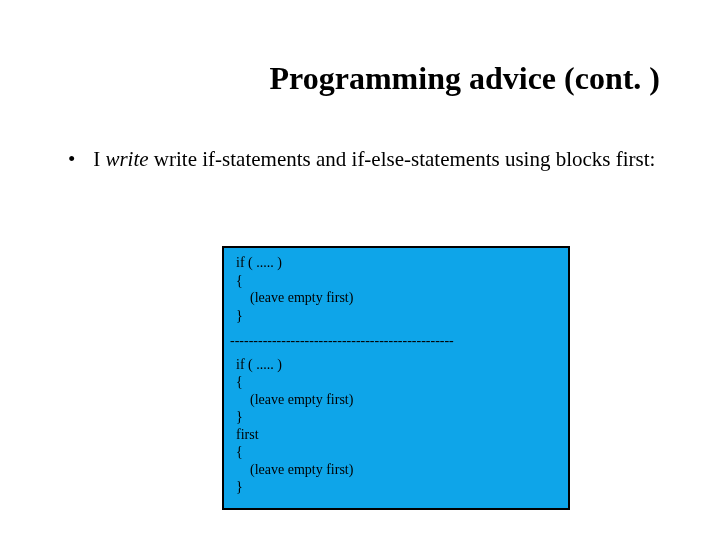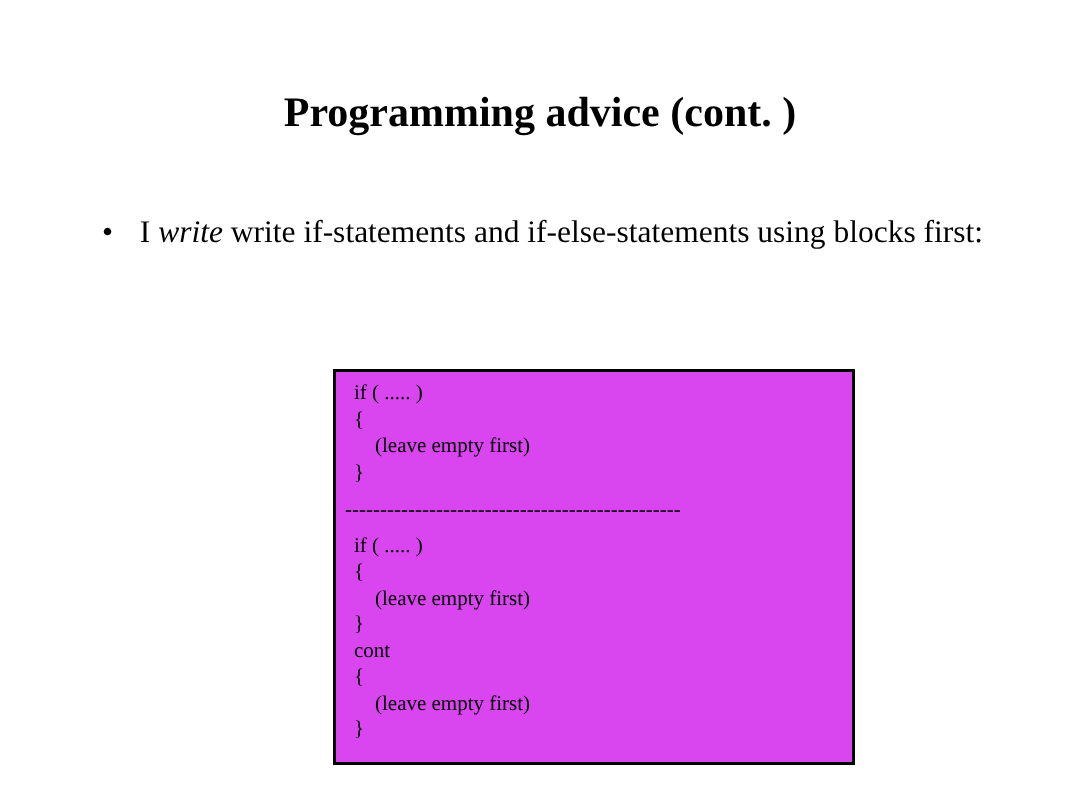--- a/index.html
+++ b/index.html
@@ -9,23 +9,23 @@
     background: #ffffff;
     font-family: "Times New Roman", Times, serif;
     color: #000;
   }
   .slide {
     width: 720px; height: 540px;
     position: relative;
     padding: 36px 60px 24px 60px;
   }
   .title {
-    text-align: center;
+    text-align: right;
     font-weight: bold;
-    font-size: 28px;
+    font-size: 32px;
     margin: 24px 0 48px 0;
   }
   .bullet {
     display: flex;
     align-items: flex-start;
     font-size: 21px;
     line-height: 1.35;
     margin-left: 8px;
     margin-bottom: 18px;
   }
@@ -36,21 +36,21 @@
   }
   .bullet .text { flex: 1 1 auto; }
   .bullet .italic { font-style: italic; }
   .codebox {
     position: absolute;
     left: 222px;
     top: 246px;
     width: 348px;
     height: 264px;
     border: 2.5px solid #000;
-    background: #d946ef;
+    background: #0ea5e9;
     padding: 6px 12px 6px 12px;
     font-family: "Times New Roman", Times, serif;
     font-size: 14px;
     line-height: 1.25;
   }
   .code-line { white-space: pre; }
   .divider {
     font-family: "Times New Roman", serif;
     letter-spacing: 0;
     font-size: 14px;
@@ -76,19 +76,19 @@
     <div class="code-line">{</div>
     <div class="code-line">    (leave empty first)</div>
     <div class="code-line">}</div>
 
     <div class="divider">------------------------------------------------</div>
 
     <div class="code-line">if ( ..... )</div>
     <div class="code-line">{</div>
     <div class="code-line">    (leave empty first)</div>
     <div class="code-line">}</div>
-    <div class="code-line">cont</div>
+    <div class="code-line">first</div>
     <div class="code-line">{</div>
     <div class="code-line">    (leave empty first)</div>
     <div class="code-line">}</div>
   </div>
 
 </div>
 
 </body></html>

